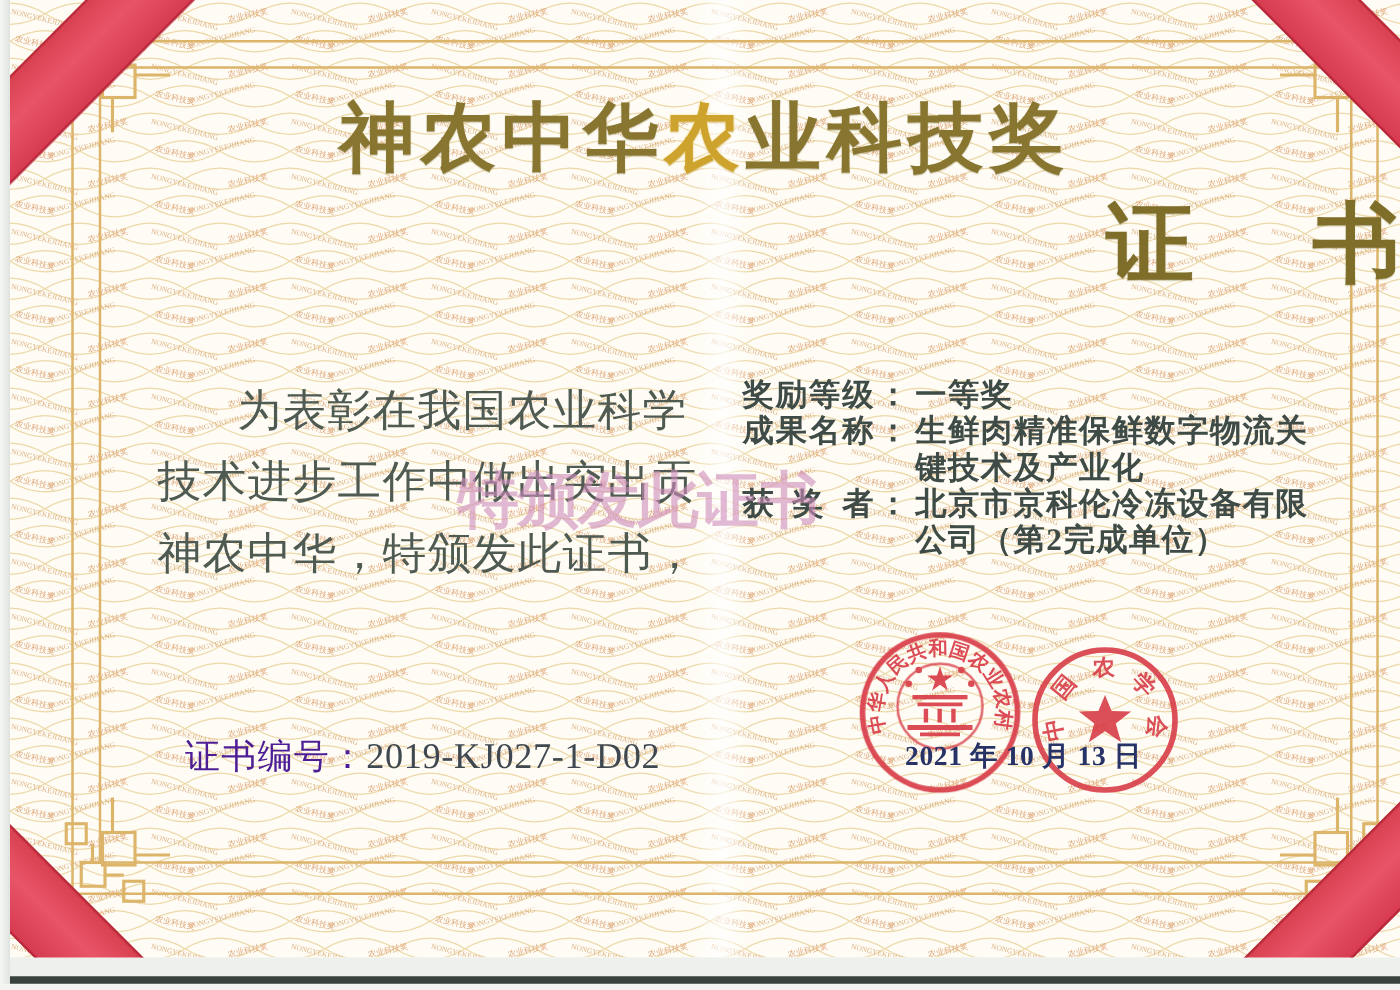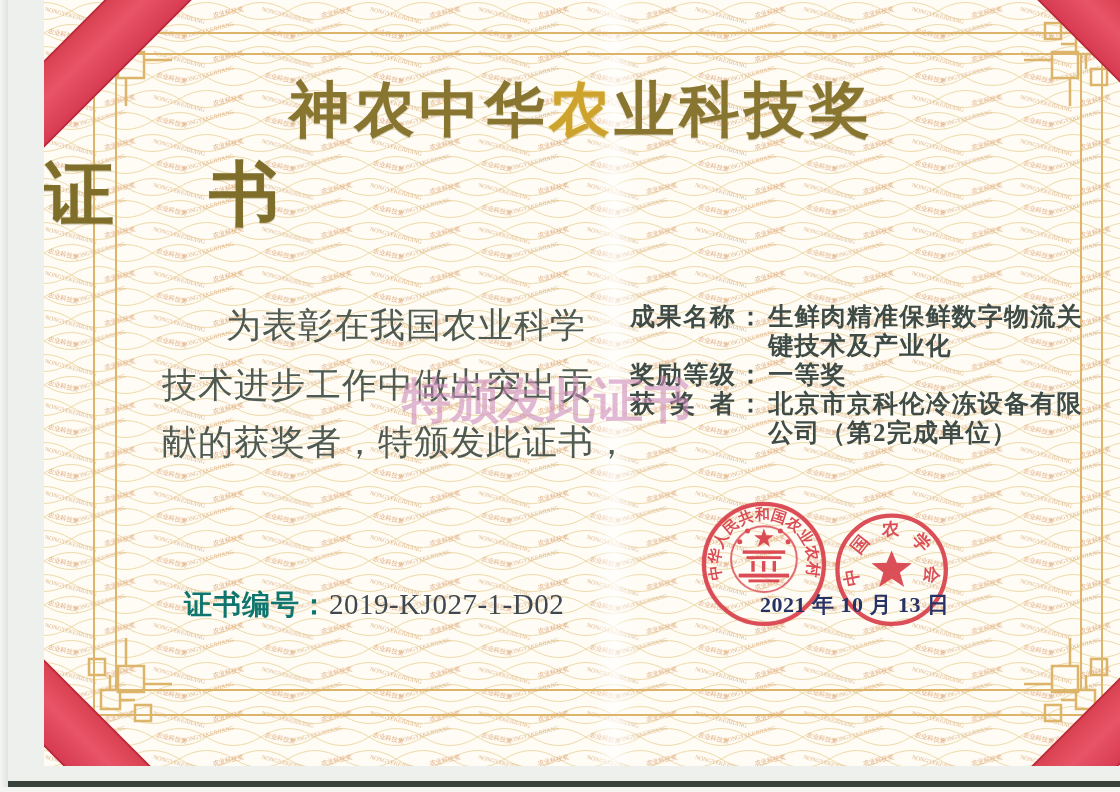--- a/index.html
+++ b/index.html
@@ -8,56 +8,56 @@
     background:#eef0ee;
     font-family:"Liberation Serif","DejaVu Serif",serif;
   }
   .scan-edge-left{position:absolute;left:0;top:0;bottom:0;width:8px;
     background:linear-gradient(90deg,#f6f7f5,#dfe3e0);}
   .scan-edge-bottom{position:absolute;left:0;right:0;bottom:0;height:5px;background:#f4f5f3;}
   .folder-strip{position:absolute;left:8px;right:0;bottom:11px;height:15px;
     background:linear-gradient(180deg,#c932f 0%,#e8495c 30%,#df3e53 100%);}
   .folder-shadow{position:absolute;left:8px;right:0;bottom:5px;height:6px;background:#39433c;}
 
-  .paper{position:absolute;left:8px;top:0;right:0;bottom:26px;background:#fefcf4;overflow:hidden;margin-left:36px;}
+  .paper{position:absolute;left:8px;top:0;right:0;bottom:26px;background:#fefcf4;overflow:hidden;}
   .guilloche{position:absolute;left:0;top:0;width:100%;height:100%;}
   .fold-line{position:absolute;top:0;bottom:0;left:548px;width:44px;z-index:5;
     background:linear-gradient(90deg,rgba(255,255,255,0) 0%,rgba(255,255,255,.75) 50%,rgba(255,255,255,0) 100%);}
 
   .frame{position:absolute;border:2px solid #dcb46a;z-index:8;}
   .frame.outer{left:49px;top:32px;right:17px;bottom:50px;}
   .frame.inner{left:71px;top:53px;right:38px;bottom:75px;}
   .knot{position:absolute;width:90px;height:90px;z-index:9;}
   .knot.tl{left:38px;top:16px;}
   .knot.tr{right:6px;top:16px;transform:scaleX(-1);}
   .knot.bl{left:38px;bottom:38px;transform:scaleY(-1);}
   .knot.br{right:6px;bottom:38px;transform:scale(-1,-1);}
 
   .award-title{position:absolute;left:0;right:0;top:70px;text-align:center;z-index:20;
     font-size:60px;font-weight:bold;letter-spacing:5px;color:#877530;
     text-shadow:0 1px 1px rgba(110,92,28,.45);white-space:nowrap;}
   .award-title .hl{color:#cda32e;text-shadow:0 0 2px rgba(255,230,140,.9),0 1px 1px rgba(140,100,10,.5);}
-  .doc-type{position:absolute;left:0;right:0;top:148px;text-align:left;z-index:20;
+  .doc-type{position:absolute;left:0;right:0;top:148px;text-align:right;z-index:20;
     font-size:70px;font-weight:bold;color:#7e6e2a;text-shadow:0 1px 1px rgba(110,92,28,.4);}
   .doc-type .c2{margin-left:95px;}
 
   .citation{position:absolute;left:118px;top:300px;width:480px;z-index:30;
     font-size:35px;line-height:57px;color:#4e5a52;letter-spacing:1px;}
   .citation .ln{white-space:nowrap;}
-  .citation .ln.first{text-indent:64px;font-family:Liberation Mono, monospace;}
+  .citation .ln.first{text-indent:64px;}
 
   .fields{position:absolute;left:586px;top:302px;width:480px;z-index:30;
     font-size:25px;line-height:29px;font-weight:bold;color:#3f4b46;letter-spacing:1.2px;}
   .field{margin:0;}
   .flabel{display:inline-block;width:106px;text-align:justify;text-align-last:justify;vertical-align:top;}
   .fcolon{display:inline-block;margin:0 4px 0 2px;vertical-align:top;}
   .fvalue{display:inline-block;width:338px;vertical-align:top;}
 
   .certno{position:absolute;left:140px;top:586px;z-index:30;white-space:nowrap;}
-  .certno .cl{font-size:28px;color:#0f766e;font-weight:bold;letter-spacing:1px;}
+  .certno .cl{font-size:28px;color:#4c1d95;font-weight:normal;letter-spacing:1px;}
   .certno .cv{font-size:29px;color:#3f4850;letter-spacing:.5px;}
 
   .watermark{position:absolute;left:358px;top:368px;z-index:40;
     font-size:49px;font-weight:bold;color:#cf8cbc;opacity:.6;letter-spacing:-1px;white-space:nowrap;
     transform:scaleX(1.0);}
 
   .seals{position:absolute;left:0;top:0;width:100%;height:100%;z-index:60;pointer-events:none;}
   .issue-date{position:absolute;left:716px;top:590px;z-index:70;white-space:nowrap;
     font-size:22px;font-weight:bold;color:#273366;letter-spacing:0.5px;}
 
@@ -136,29 +136,29 @@
       <path d="M62,44 H90 M44,62 V90 M28,38 V53 M38,28 H53"></path>
     </g>
   </svg>
 
   <div class="award-title"><span>神农中华</span><span class="hl">农</span><span>业科技奖</span></div>
   <div class="doc-type"><span>证</span><span class="c2">书</span></div>
 
   <div class="citation">
     <div class="ln first">为表彰在我国农业科学</div>
     <div class="ln">技术进步工作中做出突出贡</div>
-    <div class="ln">献的获奖者，特颁发此证书，</div>
+    <div class="ln">神农中华，特颁发此证书，</div>
   </div>
 
   <div class="fields">
     <div class="field">
-      <span class="flabel">成果名称</span><span class="fcolon">：</span><span class="fvalue">生鲜肉精准保鲜数字物流关键技术及产业化</span>
+      <span class="flabel">奖励等级</span><span class="fcolon">：</span><span class="fvalue">一等奖</span>
     </div>
     <div class="field">
-      <span class="flabel">奖励等级</span><span class="fcolon">：</span><span class="fvalue">一等奖</span>
+      <span class="flabel">成果名称</span><span class="fcolon">：</span><span class="fvalue">生鲜肉精准保鲜数字物流关键技术及产业化</span>
     </div>
     <div class="field">
       <span class="flabel">获奖者</span><span class="fcolon">：</span><span class="fvalue">北京市京科伦冷冻设备有限公司（第2完成单位）</span>
     </div>
   </div>
 
   <div class="certno">
     <span class="cl">证书编号：</span><span class="cv">2019-KJ027-1-D02</span>
   </div>
 

